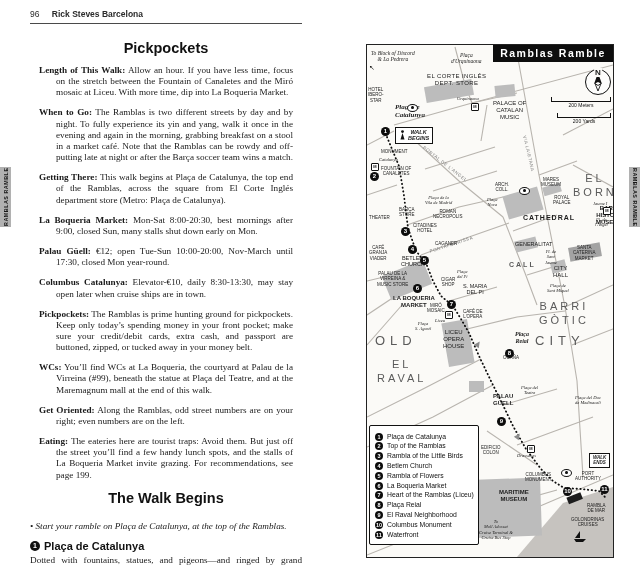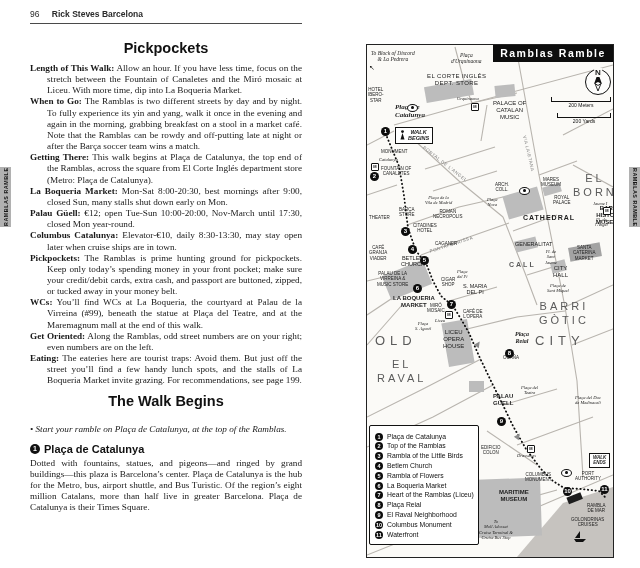--- a/index.html
+++ b/index.html
@@ -19,21 +19,21 @@
   .tab{position:absolute;top:167px;width:11px;height:60px;background:#b1b1b1;color:#151515;
        font-family:"Liberation Sans",sans-serif;font-size:5.4px;font-weight:bold;letter-spacing:.5px;
        display:flex;align-items:center;justify-content:center;writing-mode:vertical-rl;}
   .tab-left{left:0;transform:rotate(180deg);}
   .tab-right{left:629px;}
 
   
   .lp{position:absolute;left:30px;top:34px;width:272px;}
   .lp h2{font-family:"Liberation Sans",sans-serif;font-size:14.5px;font-weight:bold;
          text-align:center;margin:6px 0 7px;color:#111;}
-  p.entry{font-size:9.2px;line-height:11.15px;text-align:justify;margin:0;
+  p.entry{font-size:9.2px;line-height:11.15px;text-align:justify;margin:9px;
           padding-left:17px;text-indent:-17px;}
   p.entry b{font-family:"Liberation Serif",serif;}
   .intro{font-size:9.2px;line-height:11px;font-style:italic;margin:15px 0 8px;}
   h3.sec{font-family:"Liberation Sans",sans-serif;font-size:11px;font-weight:bold;color:#111;
          margin:8px 0 3px;display:flex;align-items:center;gap:4px;}
   .ncirc{display:inline-block;width:10px;height:10px;border-radius:50%;background:#111;color:#fff;
          font-family:"Liberation Sans",sans-serif;font-size:7px;line-height:10px;font-weight:bold;
          text-align:center;flex:0 0 auto;}
   p.body{font-size:9.2px;line-height:11.15px;text-align:justify;margin:0;}
   p.body.ind{text-indent:14px;}

